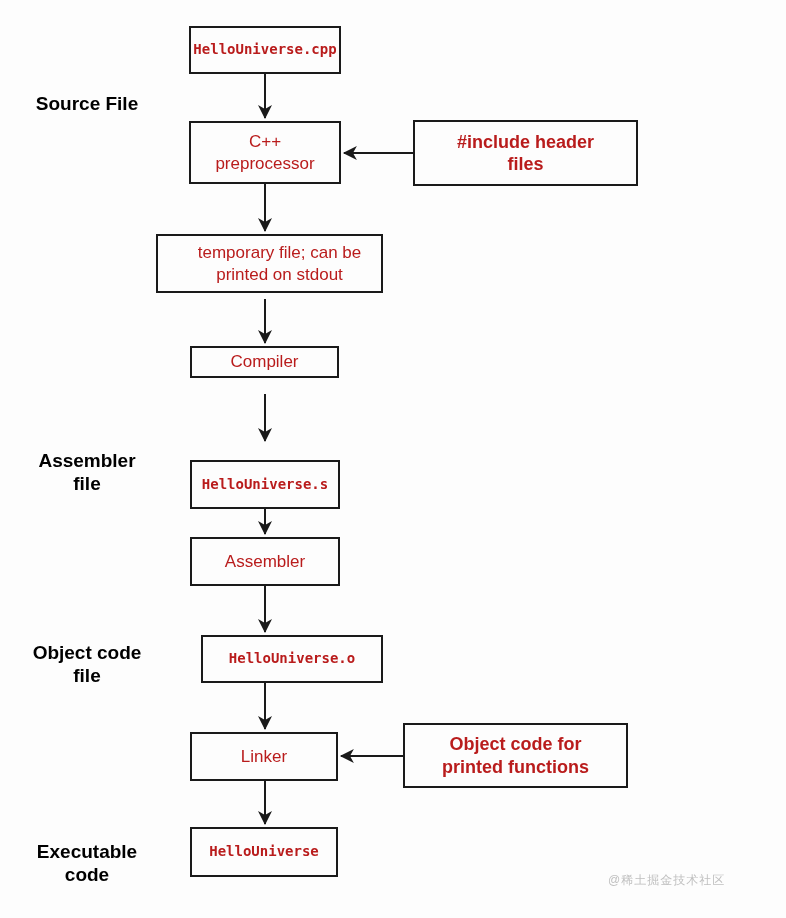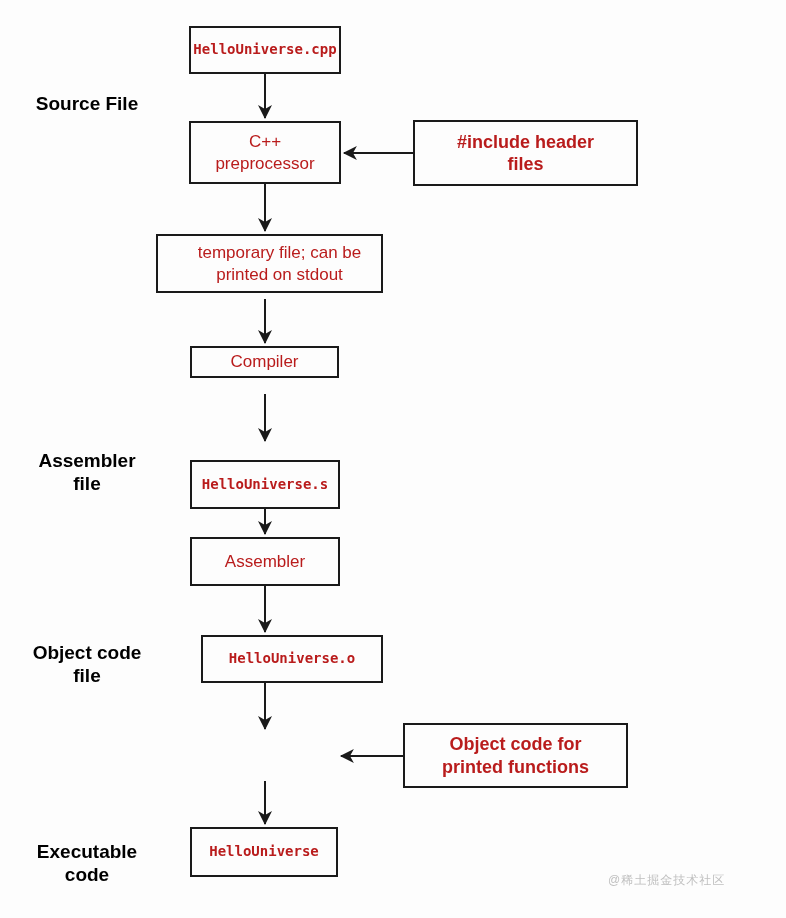--- a/index.html
+++ b/index.html
@@ -104,20 +104,21 @@
 printed on stdout</div>
 
   <div class="box" style="left:190px; top:346px; width:149px; height:32px;">Compiler</div>
 
   <div class="box mono" style="left:190px; top:460px; width:150px; height:49px;">HelloUniverse.s</div>
 
   <div class="box" style="left:190px; top:537px; width:150px; height:49px;">Assembler</div>
 
   <div class="box mono" style="left:190px; top:635px; width:182px; height:48px;margin-left:11px;">HelloUniverse.o</div>
 
+  <div class="box" style="left:190px; top:732px; width:148px; height:49px;">Linker</div>
 
   <div class="box mono" style="left:190px; top:827px; width:148px; height:50px;">HelloUniverse</div>
 
   <div class="box bold" style="left:413px; top:120px; width:225px; height:66px;">#include header
 files</div>
 
   <div class="box bold" style="left:403px; top:723px; width:225px; height:65px;">Object code for
 printed functions</div>
 
   <div class="watermark">@稀土掘金技术社区</div>

